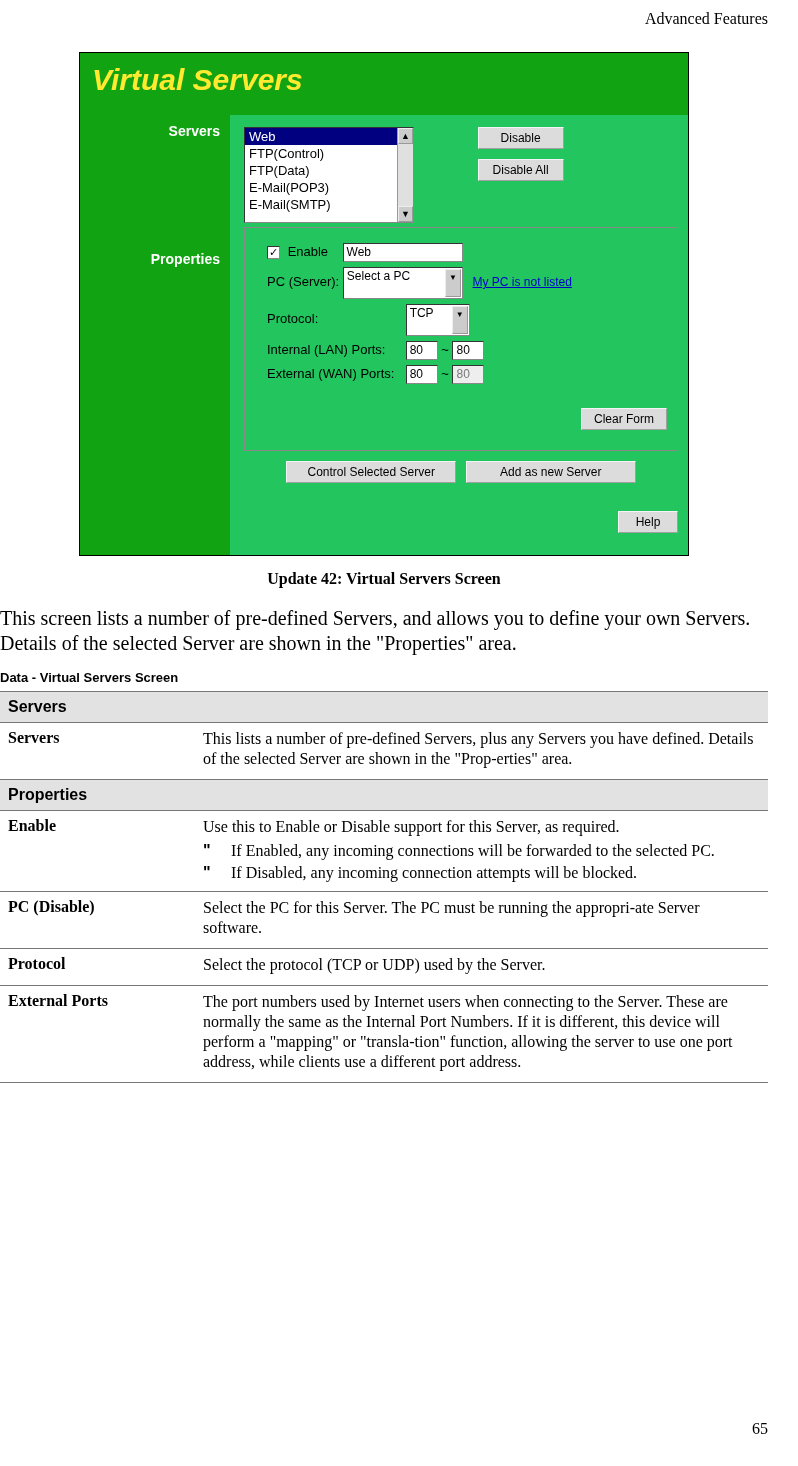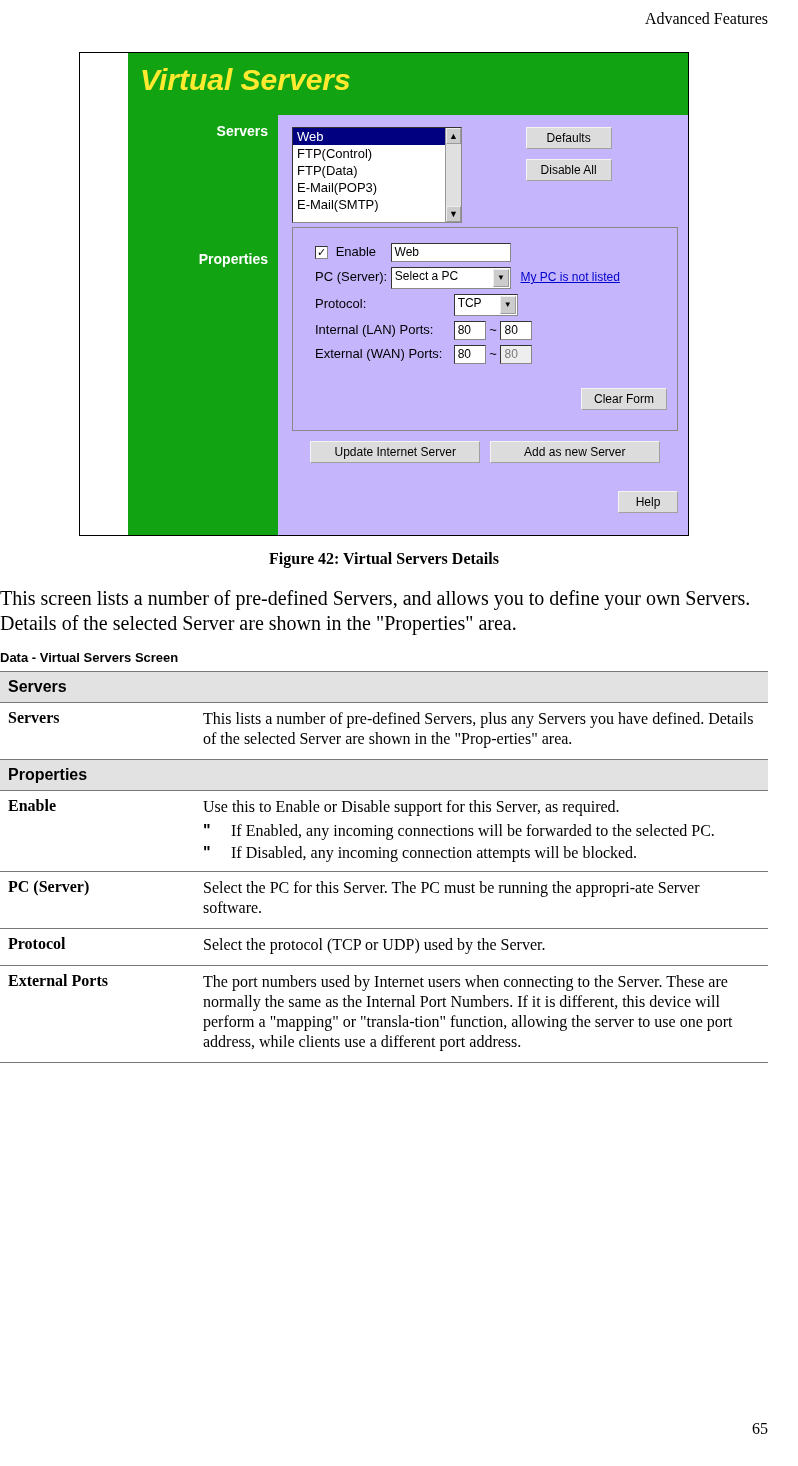--- a/index.html
+++ b/index.html
@@ -26,21 +26,20 @@
   .shot {
     display: inline-block;
     width: 610px;
     border: 1px solid #000;
     background: #fff;
     text-align: left;
     font-family: Arial, Helvetica, sans-serif;
     font-size: 13px;
     color: #000;
     position: relative;
-    padding-left: 48px;
   }
   .shot-banner {
     background: #12a312;
     padding: 10px 12px 18px 12px;
   }
   .shot-banner-title {
     color: #ffea30;
     font-size: 30px;
     font-style: italic;
     font-weight: bold;
@@ -57,21 +56,21 @@
   .shot-left-label {
     color: #fff;
     font-weight: bold;
     text-align: right;
     font-size: 14px;
     margin-top: 2px;
   }
   .shot-left-spacer { height: 110px; }
   .shot-right {
     flex: 1;
-    background: #c4b5fd;
+    background: #22c55e;
     padding: 8px 10px 12px 14px;
     position: relative;
   }
   .row { margin: 4px 0; }
   .listbox {
     display: inline-block;
     vertical-align: top;
     width: 170px;
     height: 96px;
     border: 1px inset #888;
@@ -123,21 +122,21 @@
   .panel .prow { margin: 5px 10px; white-space: nowrap; }
   .chk {
     display:inline-block; width:13px; height:13px; border:1px inset #888; background:#fff;
     vertical-align:middle; margin-right:4px; text-align:center; font-size:11px; line-height:11px;
   }
   .txt {
     display:inline-block; border:1px inset #888; background:#fff; height:19px;
     font-size:12px; padding:1px 3px; vertical-align:middle; font-family: Tahoma, Arial, sans-serif;
   }
   .dd {
-    display:inline-block; border:1px inset #888; background:#fff; height:22px;
+    display:inline-block; border:1px inset #888; background:#fff; height:32px;
     font-size:12px; vertical-align:middle; position:relative; padding:1px 18px 1px 3px;
     font-family: Tahoma, Arial, sans-serif;
   }
   .dd::after{
     content:"▼"; position:absolute; right:1px; top:1px; bottom:1px; width:14px;
     background:#ccc; border:1px outset #eee; font-size:8px; text-align:center; line-height:15px;
   }
   .mylink { color:#0000cc; text-decoration: underline; font-size:12px; margin-left:6px; }
   .panel-foot { text-align:right; margin-top:24px; }
   .two-btn-row { text-align:center; margin:10px 0 4px 0; }
@@ -224,21 +223,21 @@
               <div class="opt">FTP(Control)</div>
               <div class="opt">FTP(Data)</div>
               <div class="opt">E-Mail(POP3)</div>
               <div class="opt">E-Mail(SMTP)</div>
               <div class="sb">
                 <div class="ar top">▲</div>
                 <div class="ar bot">▼</div>
               </div>
             </div>
             <div class="side-buttons">
-              <span class="winbtn block">Defaults</span>
+              <span class="winbtn block">Disable</span>
               <span class="winbtn block">Disable All</span>
             </div>
           </div>
 
           <div class="panel">
             <div class="prow">
               <span class="chk">✓</span>
               <span>Enable</span>
               &nbsp;&nbsp;
               <span class="txt" style="width:120px;">Web</span>
@@ -263,31 +262,31 @@
               <span class="txt" style="width:32px;">80</span>
               <span>~</span>
               <span class="txt" style="width:32px; background:#eee; color:#777;">80</span>
             </div>
             <div class="panel-foot">
               <span class="winbtn">Clear Form</span>
             </div>
           </div>
 
           <div class="two-btn-row">
-            <span class="winbtn">Update Internet Server</span>
+            <span class="winbtn">Control Selected Server</span>
             <span class="winbtn">Add as new Server</span>
           </div>
 
           <div class="help-row">
             <span class="winbtn" style="min-width:60px;">Help</span>
           </div>
         </div>
       </div>
     </div>
-    <div class="caption">Figure 42: Virtual Servers Details</div>
+    <div class="caption">Update 42: Virtual Servers Screen</div>
   </div>
 
   <div class="content">
     <p class="para">This screen lists a number of pre-defined Servers, and allows you to define your own Servers. Details of the selected Server are shown in the "Properties" area.</p>
 
     <div class="h2">Data - Virtual Servers Screen</div>
 
     <table class="data">
       <tbody>
           <tr class="section">
@@ -312,21 +311,21 @@
                   <span class="bt">If Enabled, any incoming connections will be forwarded to the selected PC.</span>
                 </div>
             <div class="bi">
                   <span class="bm">"</span>
                   <span class="bt">If Disabled, any incoming connection attempts will be blocked.</span>
                 </div>
           </div>
         </td>
       </tr>
       <tr>
-        <td class="key">PC (Server)</td>
+        <td class="key">PC (Disable)</td>
         <td class="val">
               <p>Select the PC for this Server. The PC must be running the appropri-ate Server software.</p>
             </td>
       </tr>
       <tr>
         <td class="key">Protocol</td>
         <td class="val">
               <p>Select the protocol (TCP or UDP) used by the Server.</p>
             </td>
       </tr>

